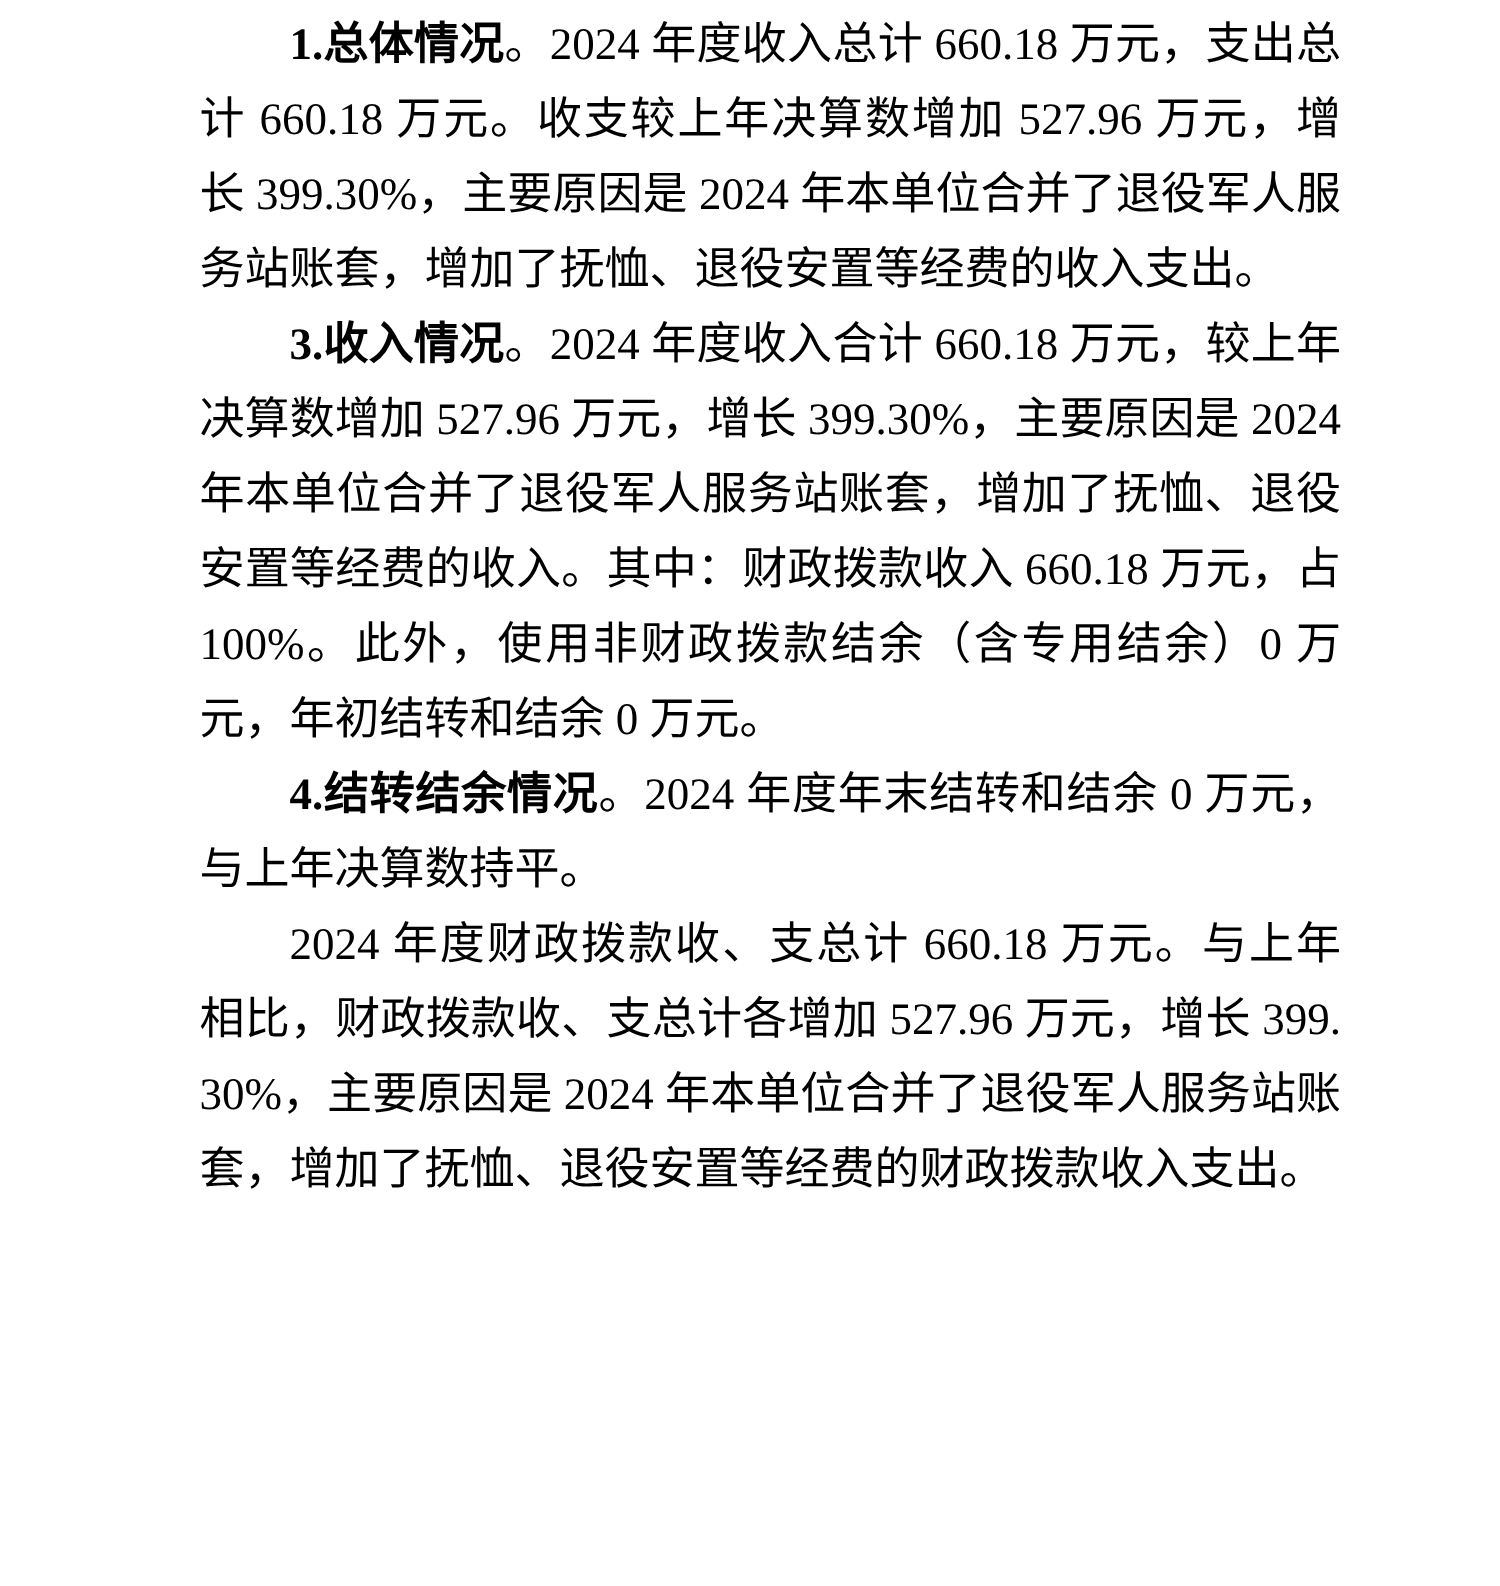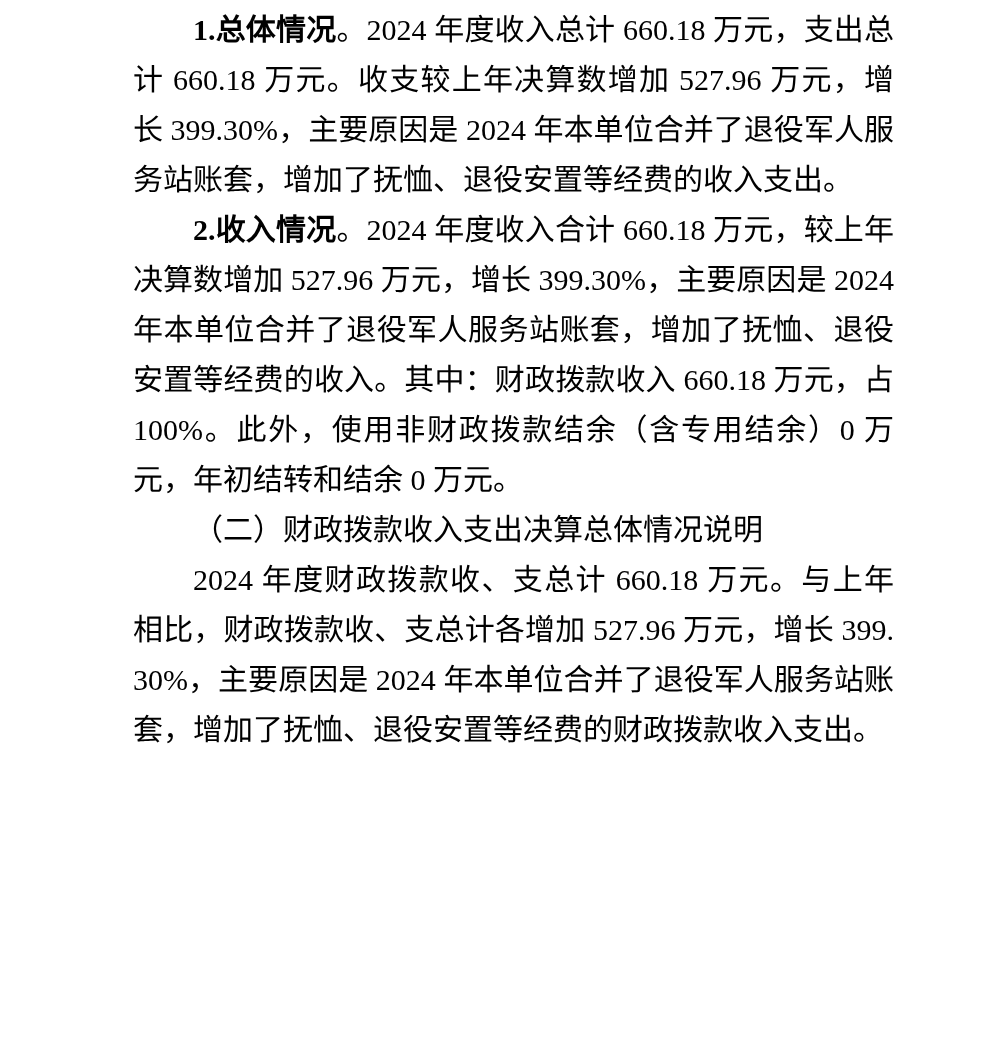--- a/index.html
+++ b/index.html
@@ -36,22 +36,22 @@
   }
 </style>
 </head>
 <body>
 
 <div class="page">
   <div class="doc-body">
 
     <p class="para"><span class="lead">1.总体情况</span><span>。2024 年度收入总计 660.18 万元，支出总计 660.18 万元。收支较上年决算数增加 527.96 万元，增长 399.30%，主要原因是 2024 年本单位合并了退役军人服务站账套，增加了抚恤、退役安置等经费的收入支出。</span></p>
 
-    <p class="para"><span class="lead">2.收入情况</span><span>。2024 年度收入合计 660.18 万元，较上年决算数增加 527.96 万元，增长 399.30%，主要原因是 2024 年本单位合并了退役军人服务站账套，增加了抚恤、退役安置等经费的收入。其中：财政拨款收入 660.18 万元，占 100%。此外，使用非财政拨款结余（含专用结余）0 万元，年初结转和结余 0 万元。</span></p>
+    <p class="para"><span class="lead">3.收入情况</span><span>。2024 年度收入合计 660.18 万元，较上年决算数增加 527.96 万元，增长 399.30%，主要原因是 2024 年本单位合并了退役军人服务站账套，增加了抚恤、退役安置等经费的收入。其中：财政拨款收入 660.18 万元，占 100%。此外，使用非财政拨款结余（含专用结余）0 万元，年初结转和结余 0 万元。</span></p>
 
 
+    <p class="para"><span class="lead">4.结转结余情况</span><span>。2024 年度年末结转和结余 0 万元，与上年决算数持平。</span></p>
 
-    <p class="para"><span class="lead"></span><span>（二）财政拨款收入支出决算总体情况说明</span></p>
 
     <p class="para"><span class="lead"></span><span>2024 年度财政拨款收、支总计 660.18 万元。与上年相比，财政拨款收、支总计各增加 527.96 万元，增长 399.30%，主要原因是 2024 年本单位合并了退役军人服务站账套，增加了抚恤、退役安置等经费的财政拨款收入支出。</span></p>
 
   </div>
 </div>
 
 </body></html>

